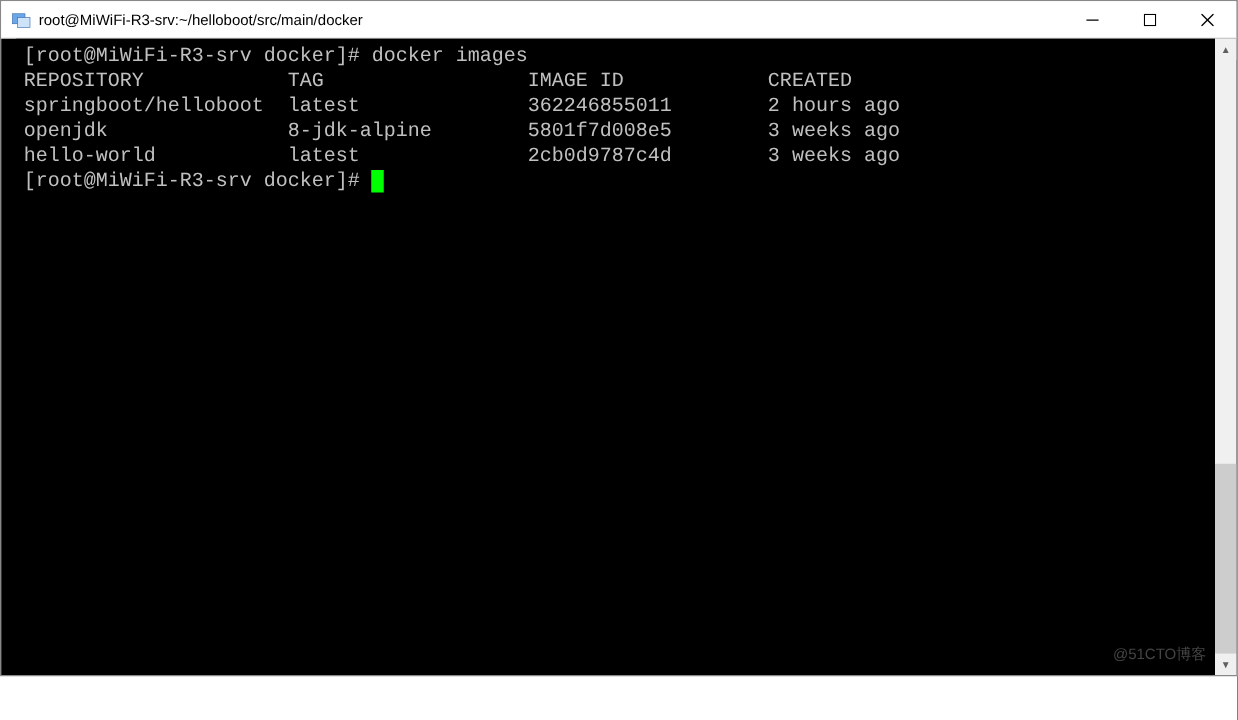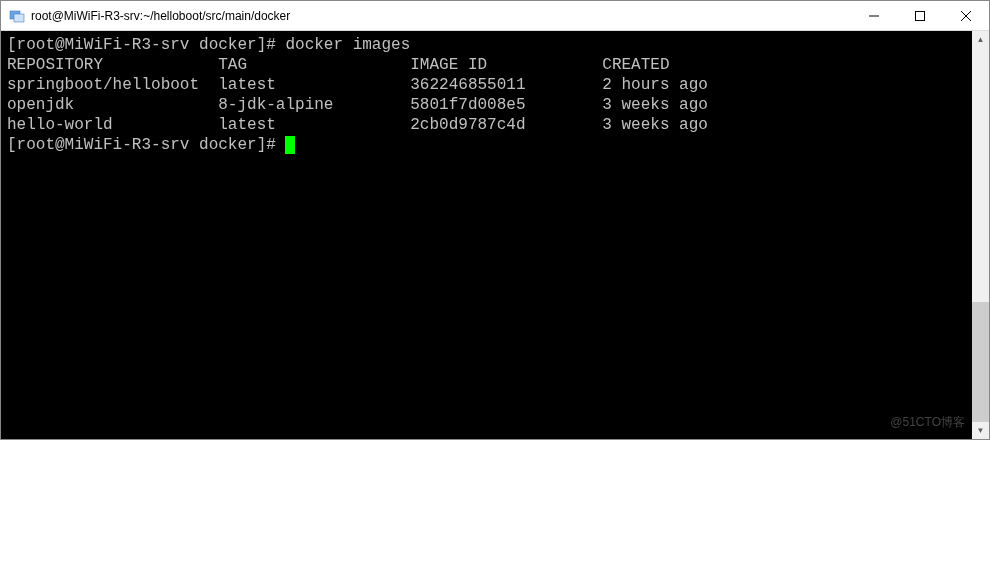--- a/index.html
+++ b/index.html
@@ -6,21 +6,21 @@
     body {
       width: 990px;
       height: 576px;
       background: #fff;
       font-family: "Segoe UI", Tahoma, sans-serif;
       overflow: hidden;
       position: relative;
     }
     .window {
       width: 990px;
-      height: 440px;
+      height: 541px;
       border: 1px solid #888;
       display: flex;
       flex-direction: column;
       background: #fff;
     }
     .titlebar {
       height: 30px;
       background: #fff;
       display: flex;
       align-items: center;
@@ -62,20 +62,21 @@
     .terminal {
       flex: 1;
       background: #000;
       color: #c0c0c0;
       font-family: "Consolas", "Courier New", monospace;
       font-size: 16px;
       line-height: 20px;
       padding: 4px 6px;
       white-space: pre;
       overflow: hidden;
+      margin-left: 12px;
     }
     .scrollbar {
       width: 17px;
       background: #f0f0f0;
       position: relative;
     }
     .scrollbar-arrow-up, .scrollbar-arrow-down {
       height: 17px;
       display: flex;
       align-items: center;

